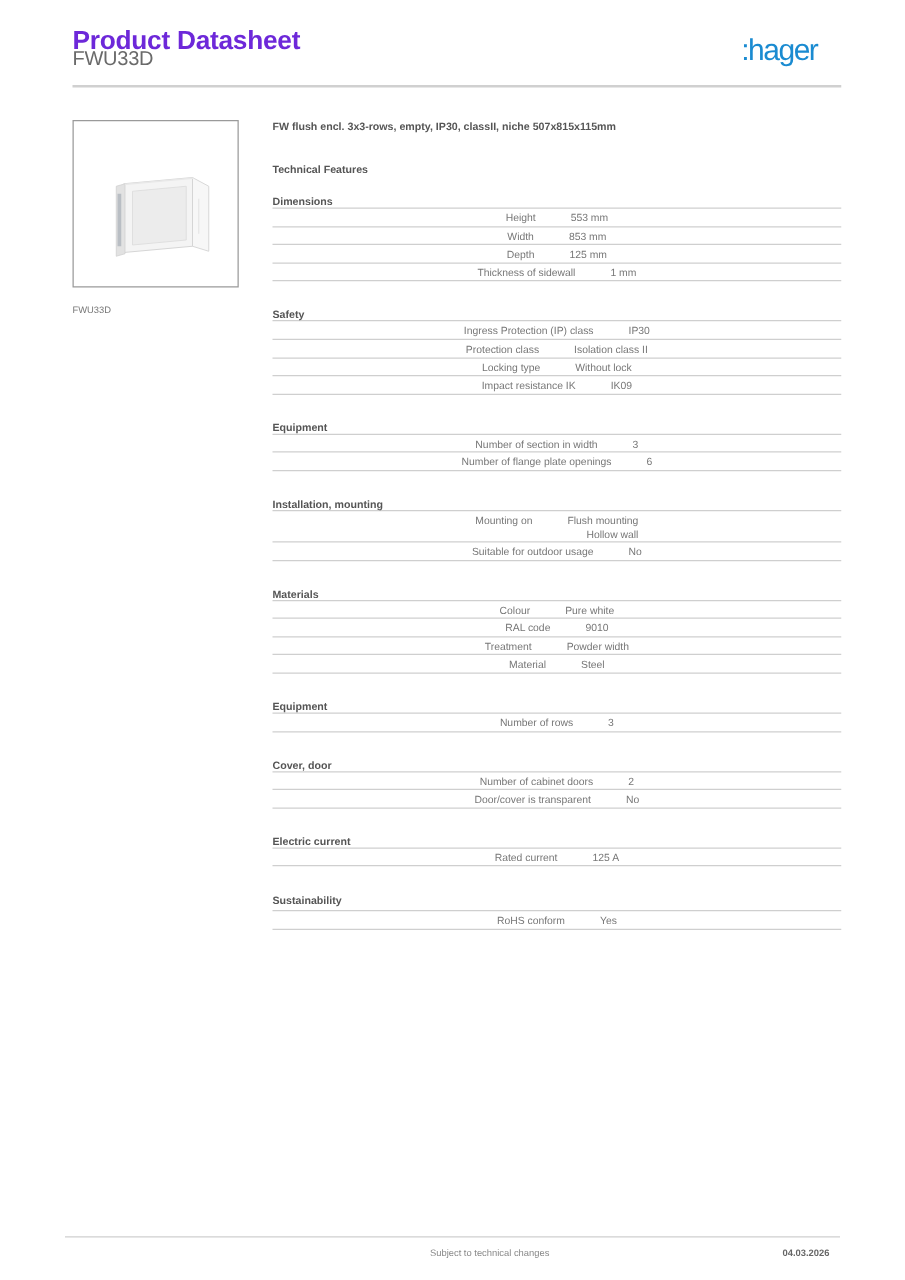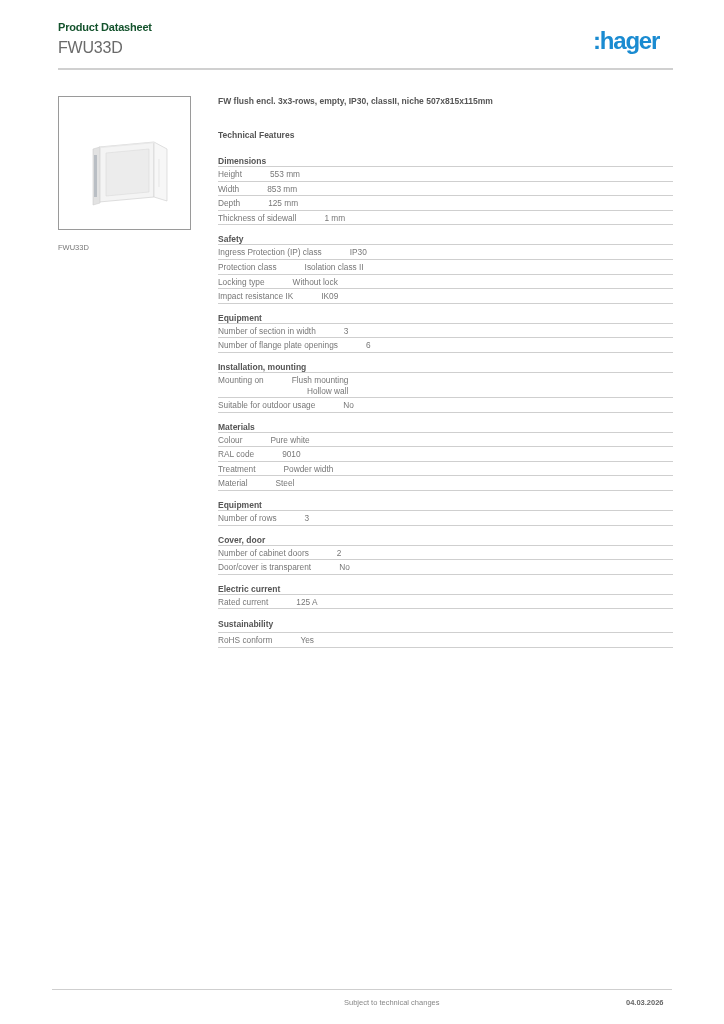--- a/index.html
+++ b/index.html
@@ -1,33 +1,33 @@
 <!DOCTYPE html>
 <html><head>
   <meta charset="utf-8">
   <style>
     * { box-sizing: border-box; margin: 0; padding: 0; }
     html, body { width: 724px; height: 1024px; background: #ffffff; overflow: hidden; }
     body { position: relative; font-family: "Liberation Sans", sans-serif; color: #555; }
 
-    .hdr-title { position: absolute; left: 58px; top: 21px; font-size: 11px; font-weight: bold; color: #14532d; letter-spacing: -0.2px; }
+    .hdr-title { position: absolute; left: 58px; top: 21px; font-size: 21px; font-weight: bold; color: #6d28d9; letter-spacing: -0.2px; }
     .hdr-sub { position: absolute; left: 58px; top: 39px; font-size: 16px; color: #6a6a6a; letter-spacing: -0.2px; }
-    .logo { position: absolute; left: 593px; top: 27px; font-size: 24px; font-weight: bold; color: #1a8bd1; letter-spacing: -1.2px; }
+    .logo { position: absolute; left: 593px; top: 27px; font-size: 24px; font-weight: normal; color: #1a8bd1; letter-spacing: -1.2px; }
     .hdr-rule { position: absolute; left: 58px; top: 68px; width: 615px; height: 2px; background: #d0d0d0; }
 
     .img-box { position: absolute; left: 58px; top: 96px; width: 133px; height: 134px; border: 1px solid #9a9a9a; background: #fff; }
     .img-cap { position: absolute; left: 58px; top: 243px; font-size: 7.5px; color: #777; }
 
     .prod-desc { position: absolute; left: 218px; top: 96px; font-size: 8.5px; font-weight: bold; color: #555; }
     .tf-title { position: absolute; left: 218px; top: 130px; font-size: 8.5px; font-weight: bold; color: #555; }
 
     .specs { position: absolute; left: 218px; top: 155px; width: 455px; }
-    .section { margin-bottom: 8px; }
+    .section { margin-bottom: 20px; }
     .sec-title { font-size: 8.5px; font-weight: bold; color: #555; height: 12px; line-height: 12px; border-bottom: 1px solid #cfcfcf; }
-    .row { display: flex; justify-content: flex-start; align-items: flex-start; font-size: 8.3px; color: #777; border-bottom: 1px solid #cfcfcf; padding-top: 2px; min-height: 14.6px; line-height: 11px; }
+    .row { display: flex; justify-content: center; align-items: flex-start; font-size: 8.3px; color: #777; border-bottom: 1px solid #cfcfcf; padding-top: 2px; min-height: 14.6px; line-height: 11px; }
     .row .val { text-align: right; white-space: pre-line; padding-left: 28px; }
 
     .ftr-rule { position: absolute; left: 52px; top: 989px; width: 620px; height: 1px; background: #cfcfcf; }
     .ftr-note { position: absolute; left: 316px; top: 998px; font-size: 7.5px; color: #888; padding-left: 28px; }
     .ftr-date { position: absolute; left: 626px; top: 998px; font-size: 7.5px; font-weight: bold; color: #666; }
   </style>
 </head>
 <body>
 
 <div class="hdr-title">Product Datasheet</div>

